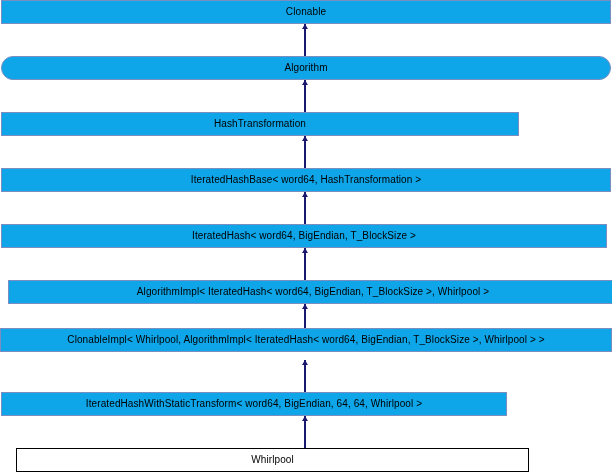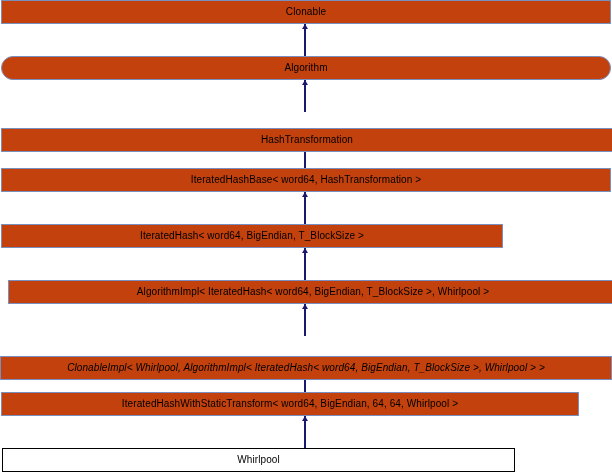--- a/index.html
+++ b/index.html
@@ -28,21 +28,21 @@
     line-height: 22px;
     text-align: center;
     font-size: 10px;
     letter-spacing: 0.1px;
     white-space: nowrap;
     overflow: hidden;
     color: #000000;
   }
 
   .node.inherited {
-    background: #c2410c;
+    background: #0ea5e9;
     border: 1px solid #7a8ec0;
   }
 
   .node.current {
     background: #ffffff;
     border: 1px solid #000000;
   }
 
   .edge {
     position: absolute;
@@ -75,20 +75,20 @@
     <div class="edge" style="left: 304px; top: 248px; height: 32px;"></div>
     <div class="arrowhead" style="left: 302px; top: 248px;"></div>
     <div class="edge" style="left: 304px; top: 304px; height: 32px;"></div>
     <div class="arrowhead" style="left: 302px; top: 304px;"></div>
     <div class="edge" style="left: 304px; top: 360px; height: 32px;"></div>
     <div class="arrowhead" style="left: 302px; top: 360px;"></div>
     <div class="edge" style="left: 304px; top: 416px; height: 32px;"></div>
     <div class="arrowhead" style="left: 302px; top: 416px;"></div>
     <div class="node inherited" style="left: 1px; top: 0px; width: 610px;">Clonable</div>
     <div class="node inherited" style="left: 1px; top: 56px; width: 610px; border-radius: 12px;">Algorithm</div>
-    <div class="node inherited" style="left: 1px; top: 128px; width: 612px;">HashTransformation</div>
+    <div class="node inherited" style="left: 1px; top: 112px; width: 518px;">HashTransformation</div>
     <div class="node inherited" style="left: 1px; top: 168px; width: 610px; text-align: center;">IteratedHashBase&lt; word64, HashTransformation &gt;</div>
-    <div class="node inherited" style="left: 1px; top: 224px; width: 502px;">IteratedHash&lt; word64, BigEndian, T_BlockSize &gt;</div>
+    <div class="node inherited" style="left: 1px; top: 224px; width: 606px;">IteratedHash&lt; word64, BigEndian, T_BlockSize &gt;</div>
     <div class="node inherited" style="left: 8px; top: 280px; width: 610px;">AlgorithmImpl&lt; IteratedHash&lt; word64, BigEndian, T_BlockSize &gt;, Whirlpool &gt;</div>
-    <div class="node inherited" style="left: 0px; top: 356px; width: 612px; font-style: italic;">ClonableImpl&lt; Whirlpool, AlgorithmImpl&lt; IteratedHash&lt; word64, BigEndian, T_BlockSize &gt;, Whirlpool &gt; &gt;</div>
-    <div class="node inherited" style="left: 1px; top: 392px; width: 578px;">IteratedHashWithStaticTransform&lt; word64, BigEndian, 64, 64, Whirlpool &gt;</div>
-    <div class="node current" style="left: 2px; top: 448px; width: 513px;">Whirlpool</div>
+    <div class="node inherited" style="left: 0px; top: 328px; width: 612px;">ClonableImpl&lt; Whirlpool, AlgorithmImpl&lt; IteratedHash&lt; word64, BigEndian, T_BlockSize &gt;, Whirlpool &gt; &gt;</div>
+    <div class="node inherited" style="left: 1px; top: 392px; width: 506px;">IteratedHashWithStaticTransform&lt; word64, BigEndian, 64, 64, Whirlpool &gt;</div>
+    <div class="node current" style="left: 16px; top: 448px; width: 513px;">Whirlpool</div>
   </div>
 
 </body></html>

